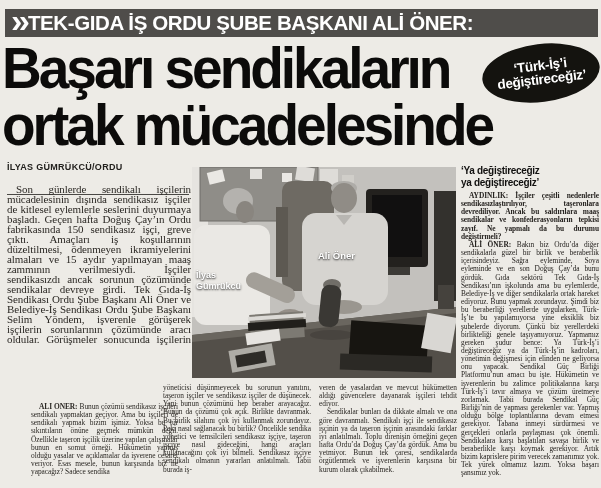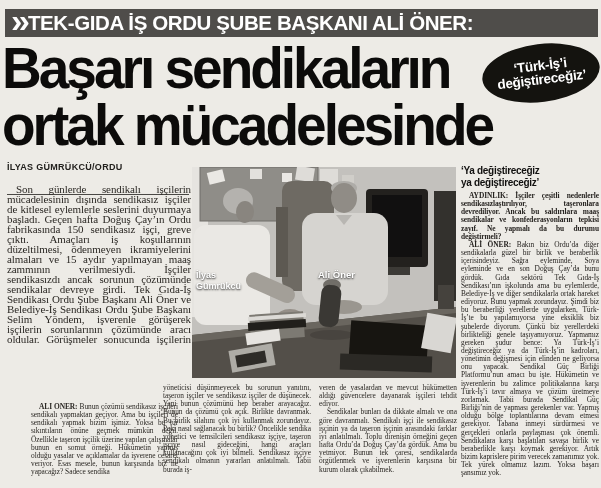--- a/index.html
+++ b/index.html
@@ -70,21 +70,21 @@
   
   .photo{
     position:absolute;left:192px;top:167px;width:264px;height:211px;
     background:#c4c2be;overflow:hidden;
   }
   .plabel{
     position:absolute;color:#fff;font-family:"Liberation Sans", sans-serif;
     font-weight:bold;text-shadow:0 1px 2px rgba(0,0,0,.85);
   }
   .pl-ilyas{left:4px;top:103px;font-size:9px;line-height:10.5px;}
-  .pl-ali{left:126px;top:83px;font-size:9.5px;margin-top:19px;}
+  .pl-ali{left:126px;top:83px;font-size:9.5px;}
 </style>
 </head>
 <body>
 
 <div class="page">
 
   <div class="kicker">
     <span class="chev">»</span>
     <span class="ktext">TEK-GIDA İŞ ORDU ŞUBE BAŞKANI ALİ ÖNER:</span>
   </div>

